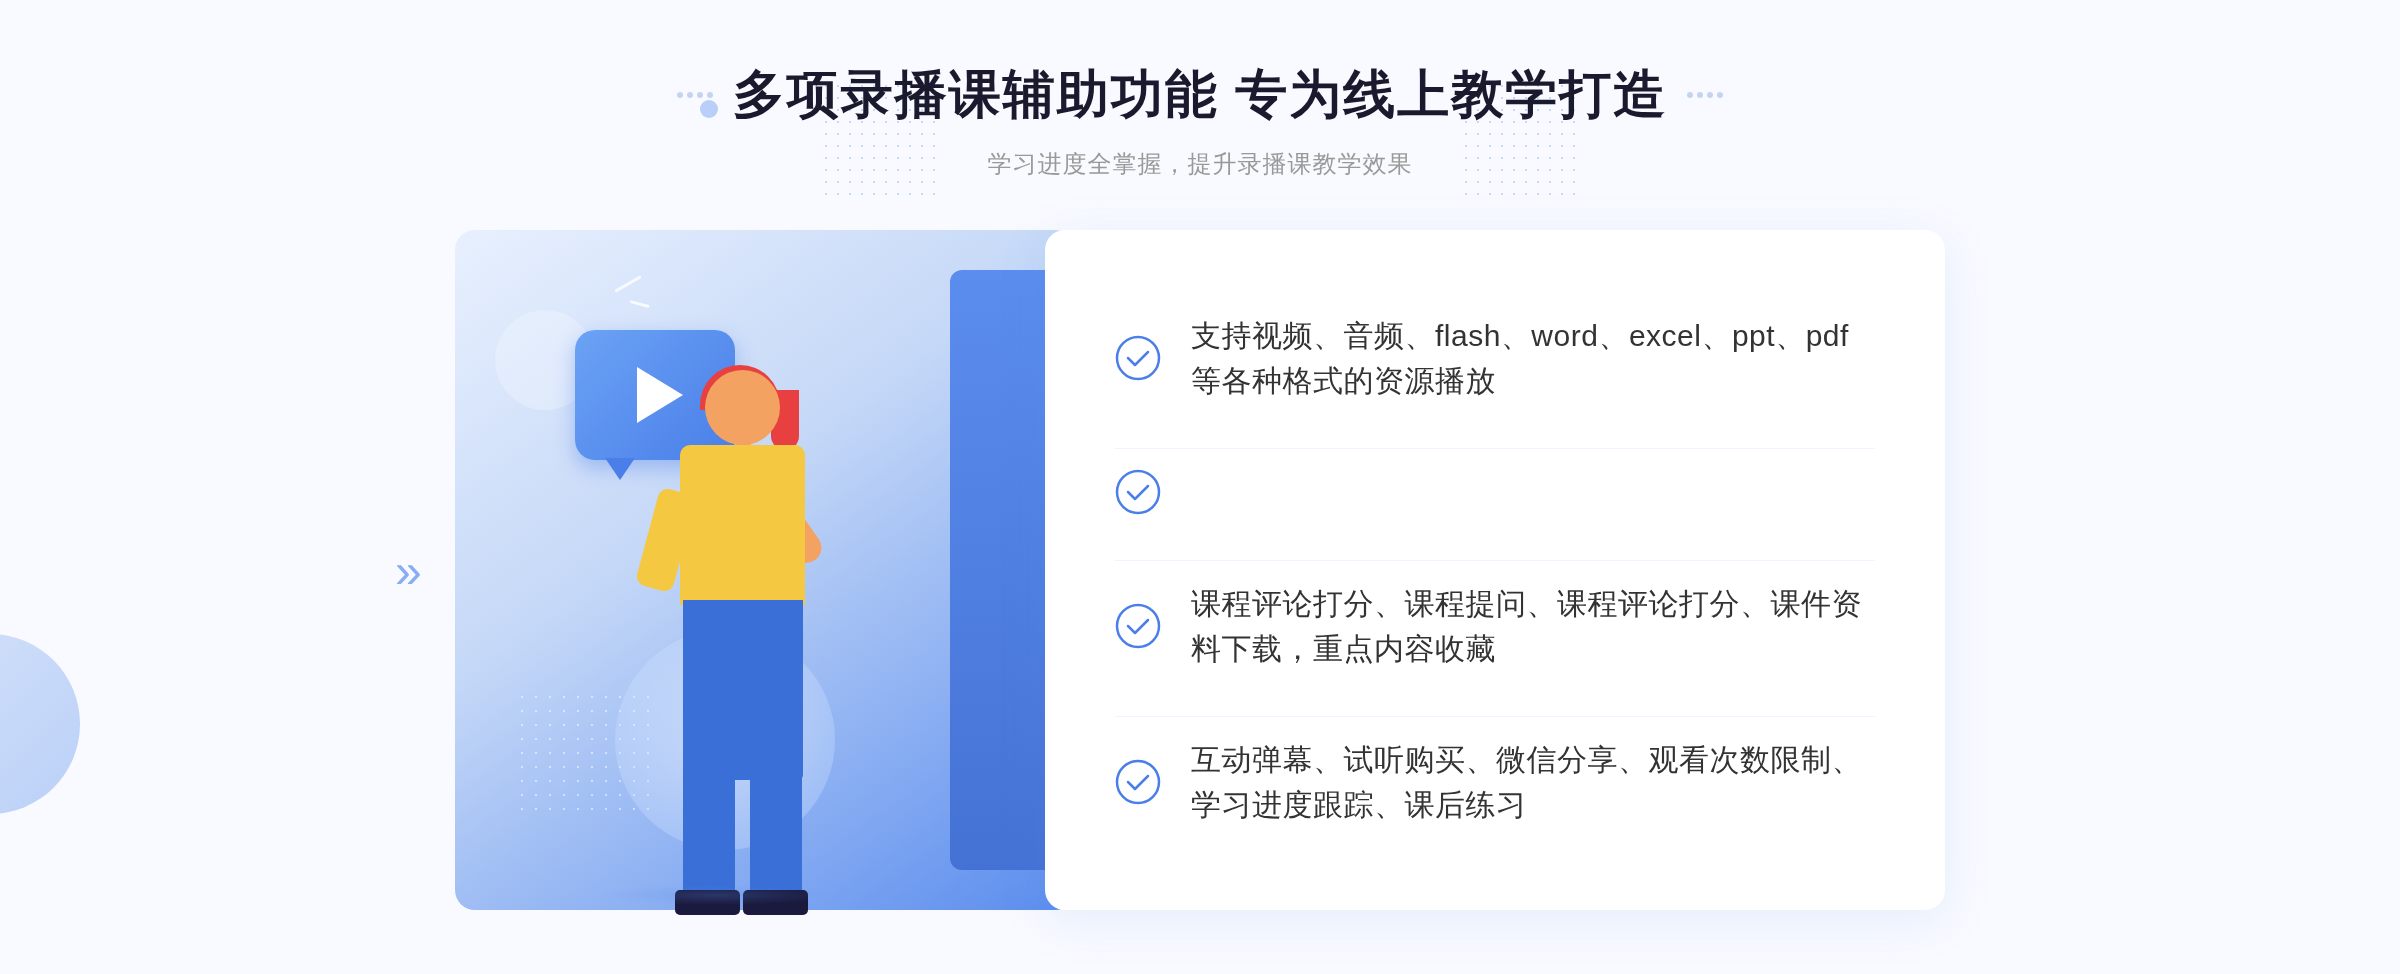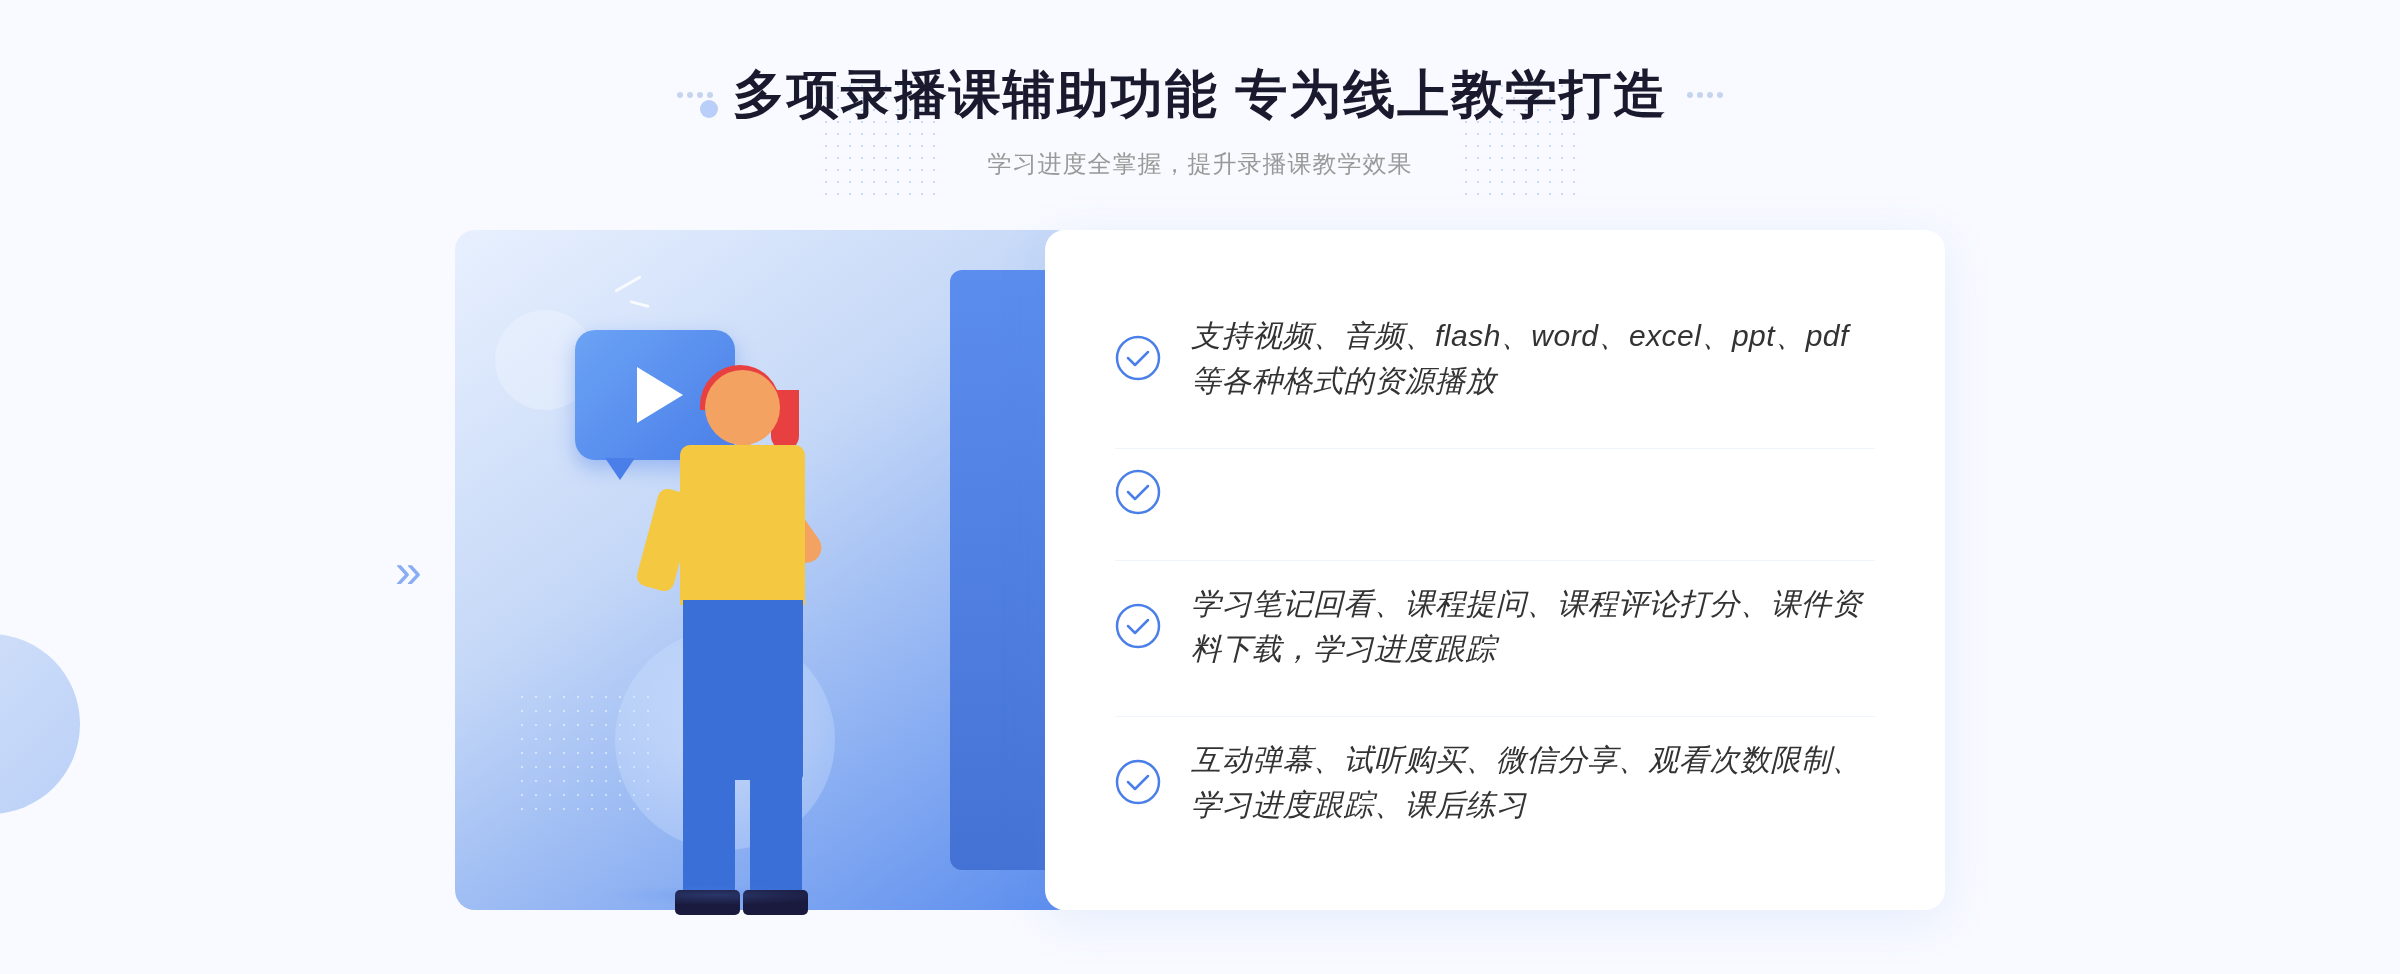--- a/index.html
+++ b/index.html
@@ -281,21 +281,20 @@
     .check-icon svg {
       width: 46px;
       height: 46px;
     }
 
     .feature-text {
       font-size: 30px;
       color: #333;
       line-height: 1.5;
       letter-spacing: 0.5px;
-      font-style: italic;
     }
 
     
     .figure-container {
       position: absolute;
       bottom: 0;
       left: 80px;
       width: 400px;
       height: 560px;
       z-index: 10;
@@ -588,21 +587,21 @@
         </div>
       </div>
 
       <div class="feature-item">
         <div class="check-icon">
           <svg viewBox="0 0 46 46" fill="none" xmlns="http://www.w3.org/2000/svg">
             <circle cx="23" cy="23" r="21" stroke="#4a7ee8" stroke-width="2.5"></circle>
             <polyline points="13,23 20,30 33,17" stroke="#4a7ee8" stroke-width="2.5" stroke-linecap="round" stroke-linejoin="round"></polyline>
           </svg>
         </div>
-        <span class="feature-text">学习笔记回看、课程提问、课程评论打分、课件资料下载，学习进度跟踪</span>
+        <span class="feature-text">课程评论打分、课程提问、课程评论打分、课件资料下载，重点内容收藏</span>
       </div>
 
       <div class="feature-item">
         <div class="check-icon">
           <svg viewBox="0 0 46 46" fill="none" xmlns="http://www.w3.org/2000/svg">
             <circle cx="23" cy="23" r="21" stroke="#4a7ee8" stroke-width="2.5"></circle>
             <polyline points="13,23 20,30 33,17" stroke="#4a7ee8" stroke-width="2.5" stroke-linecap="round" stroke-linejoin="round"></polyline>
           </svg>
         </div>
         <span class="feature-text">互动弹幕、试听购买、微信分享、观看次数限制、学习进度跟踪、课后练习</span>

